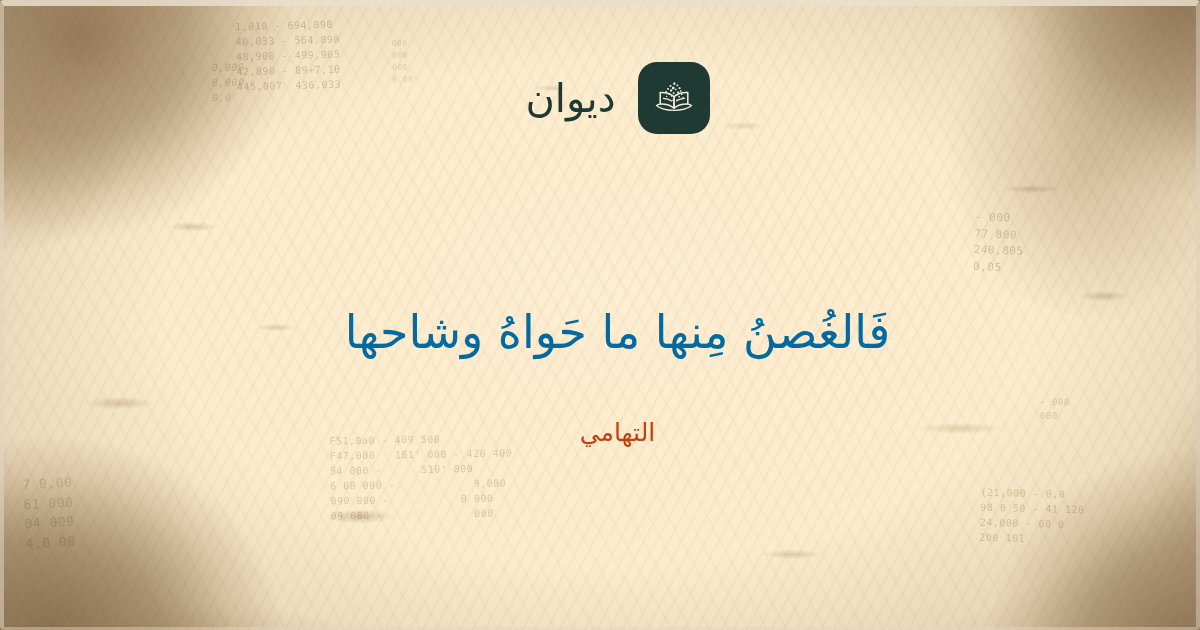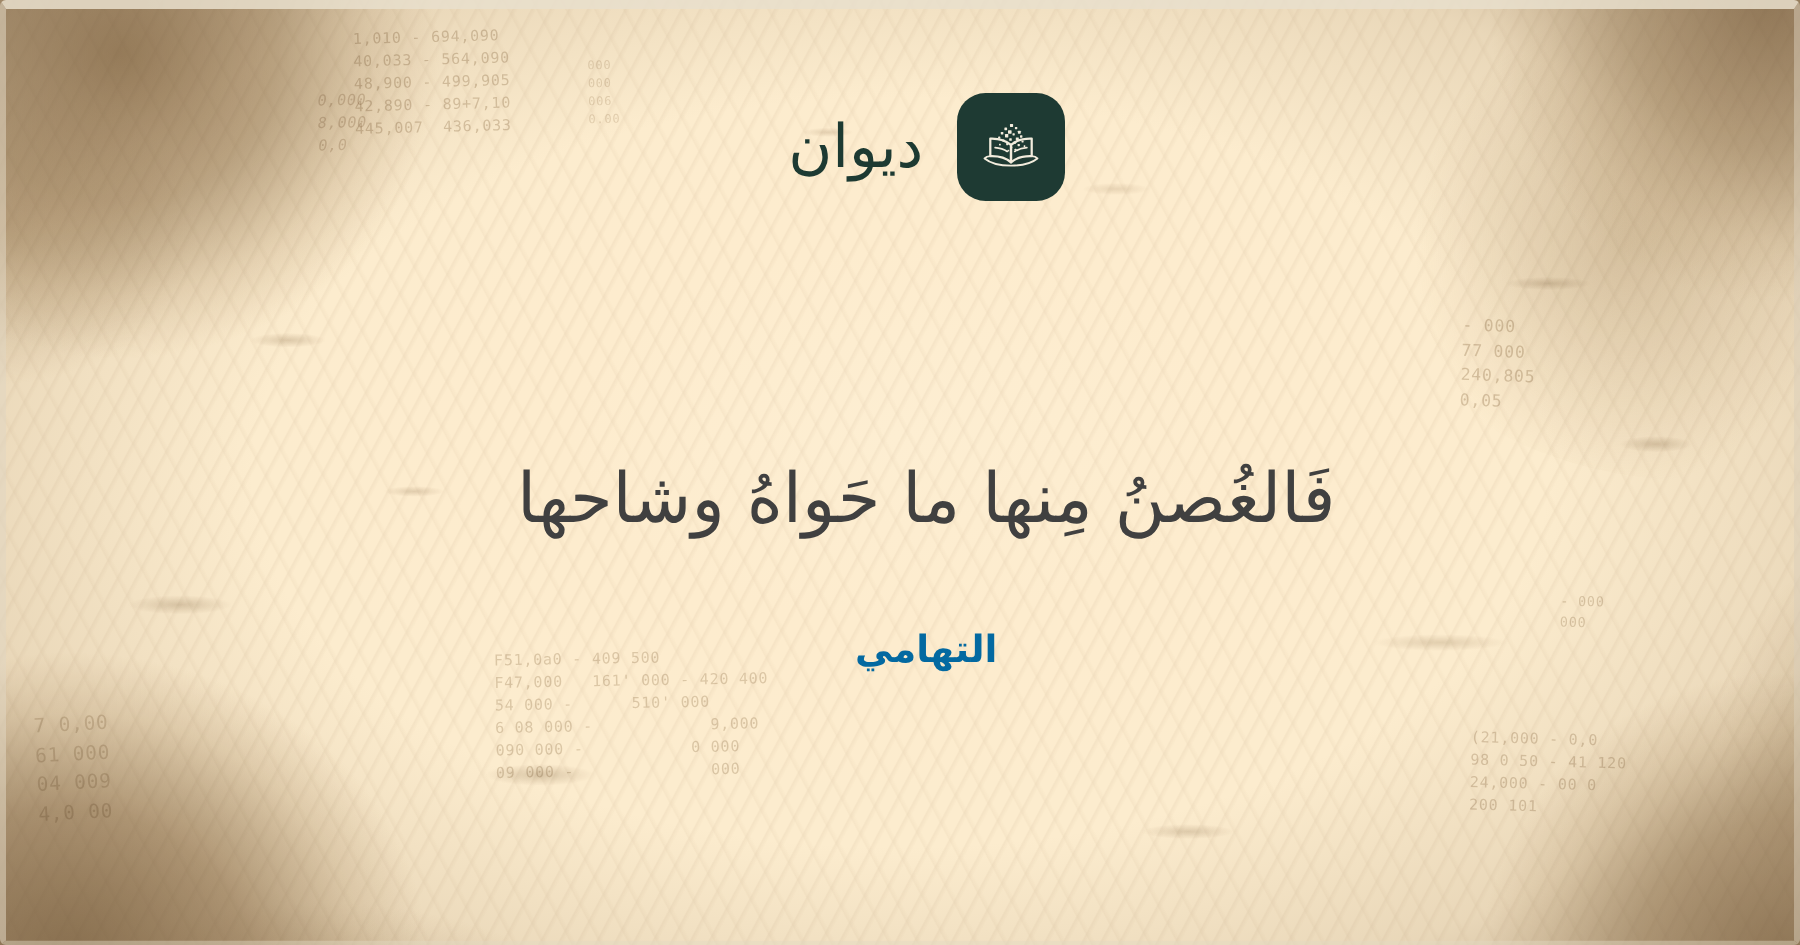--- a/index.html
+++ b/index.html
@@ -220,34 +220,34 @@
     align-items: center;
     justify-content: center;
     width: 100%;
     margin-top: -18px;
   }
 
   .verse {
     direction: rtl;
     font-size: 46px;
     font-weight: 400;
-    color: #404040;
+    color: #0369a1;
     text-align: center;
     line-height: 1.45;
     max-width: 1020px;
     padding: 0 40px;
     box-sizing: border-box;
   }
 
   .author {
     direction: rtl;
     margin-top: 52px;
     font-size: 25px;
-    font-weight: 700;
-    color: #0369a1;
+    font-weight: 400;
+    color: #c2410c;
     text-align: center;
   }
 
   .watermark {
     margin-bottom: 52px;
     font-size: 23px;
     letter-spacing: 4px;
     color: #6d7f74;
     opacity: .92;
   }

